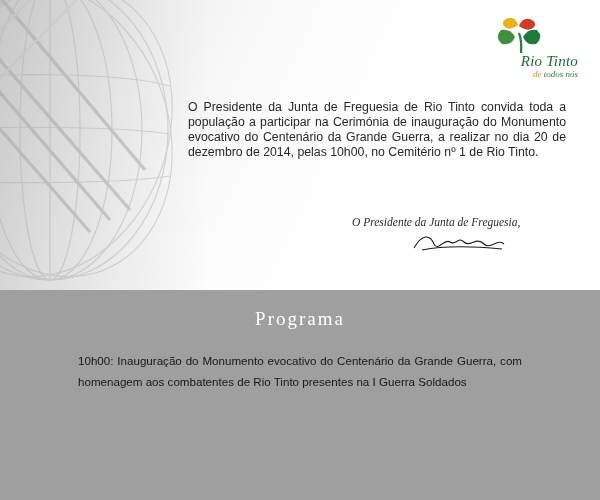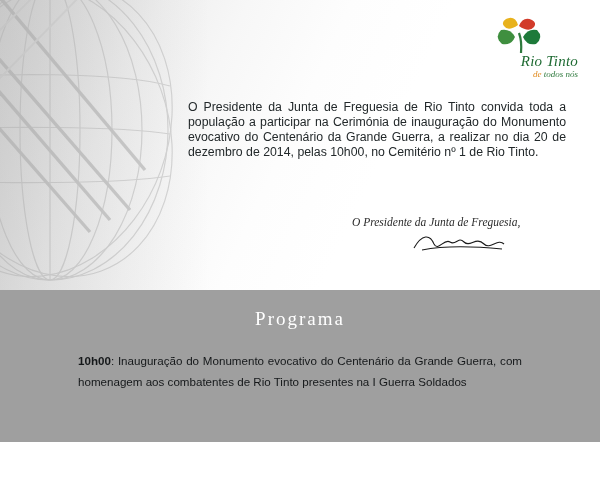--- a/index.html
+++ b/index.html
@@ -141,21 +141,21 @@
     color: #1f1f1f;
     margin-top: 1px;
   }
 
   
   .program-panel {
     position: absolute;
     left: 0;
     top: 290px;
     width: 600px;
-    height: 152px;
+    height: 210px;
     background: #9f9f9f;
   }
   .program-title {
     text-align: center;
     font-family: "Liberation Serif", serif;
     font-size: 19px;
     color: #ffffff;
     letter-spacing: 2px;
     padding-top: 18px;
   }
@@ -163,21 +163,21 @@
     margin-top: 20px;
     padding: 0 78px 0 78px;
   }
   .program-item {
     font-size: 11.6px;
     line-height: 21px;
     color: #15181a;
     text-align: justify;
     margin-bottom: 20px;
   }
-  .program-item b { font-weight: bold; }
+  .program-item b { font-weight: normal; }
 </style>
 </head>
 <body>
 
 <div class="page">
 
   <div class="invite-panel">
 
     <div class="globe">
       <svg width="310" height="360" viewBox="0 0 310 360" xmlns="http://www.w3.org/2000/svg">

